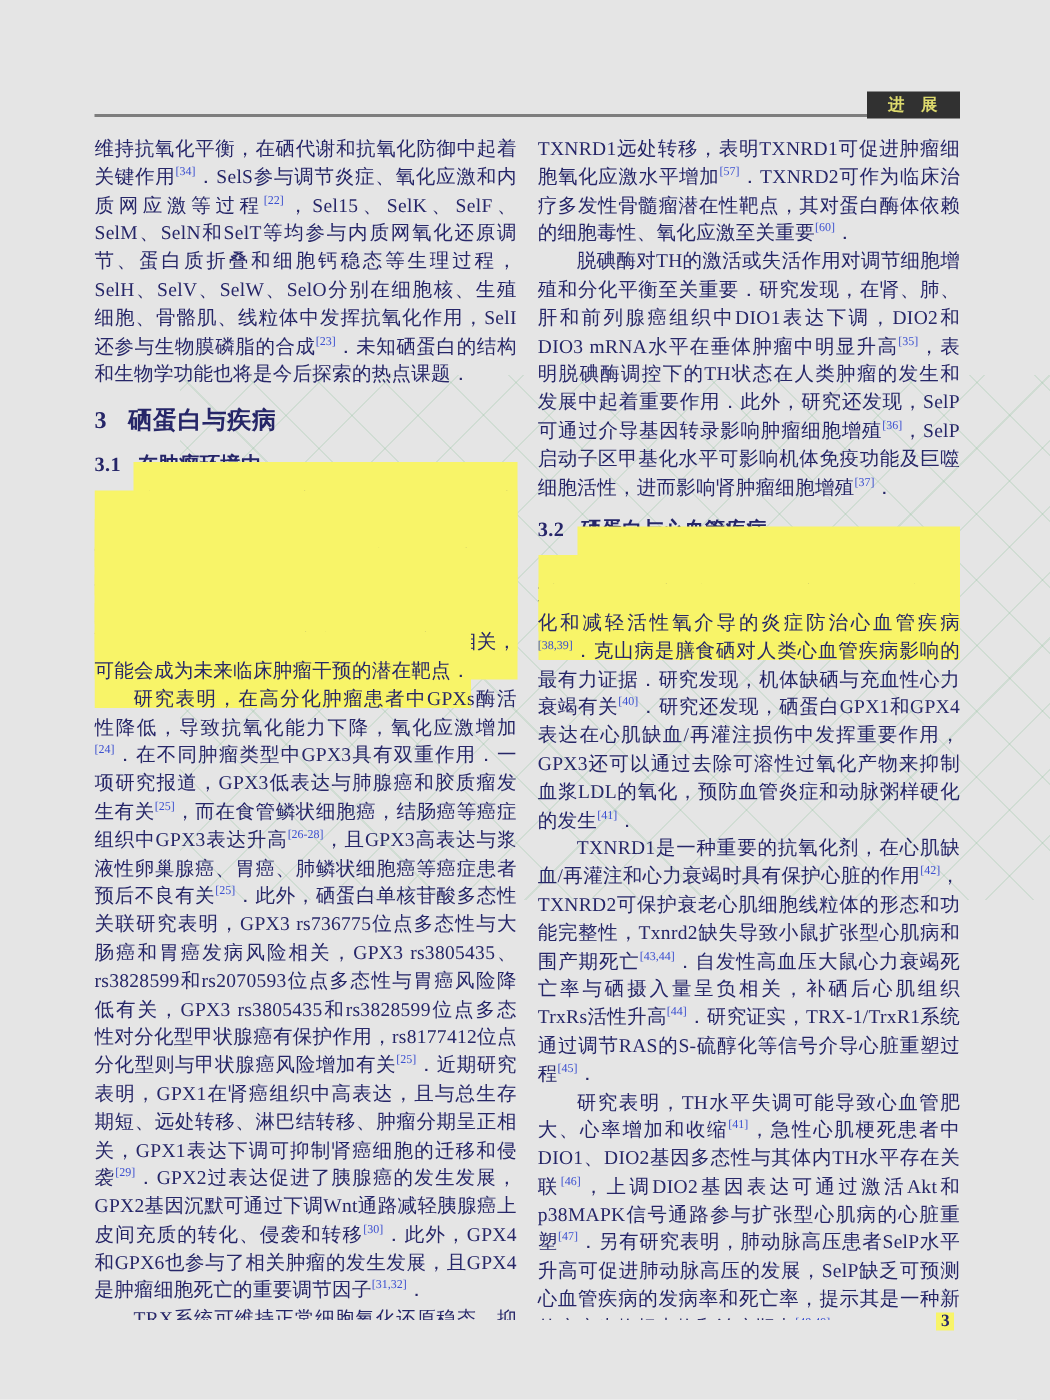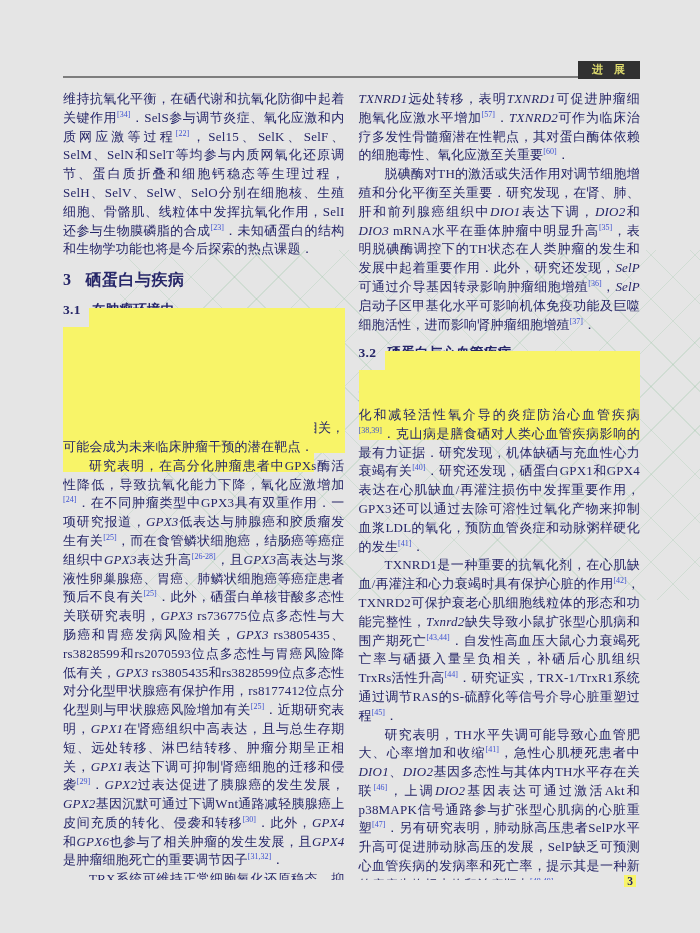--- a/index.html
+++ b/index.html
@@ -67,21 +67,21 @@
   }
   .h2 .hnum{margin-right:11px;}
 
   sup.ref{
     color:var(--ref-blue,#3b4fd0);
     font-size:8px;
     line-height:0;
     vertical-align:super;
     letter-spacing:0;
   }
-  .it{font-style:italic;}
+  .it{}
   .hl{background:var(--highlight,#f8f468);padding:18px 0;}
 
   .page-number{
     position:absolute;right:64px;bottom:46px;
     background:var(--highlight,#f8f468);
     font-size:11.5px;font-weight:bold;
     padding:0 3px;
     z-index:2;
   }
 </style>

